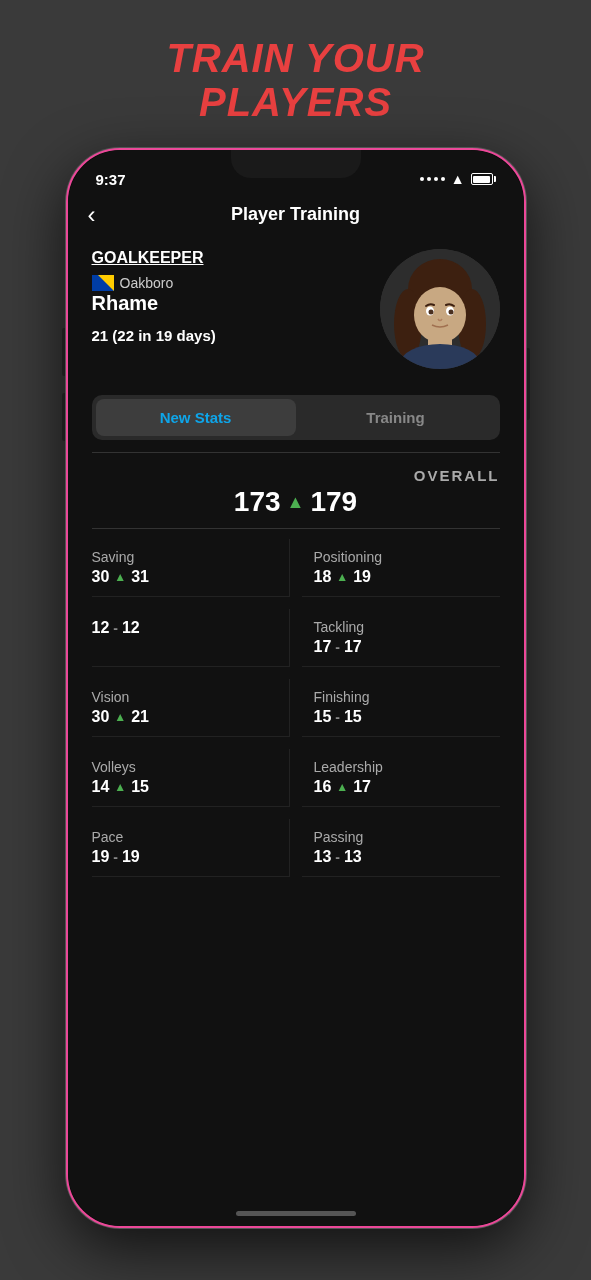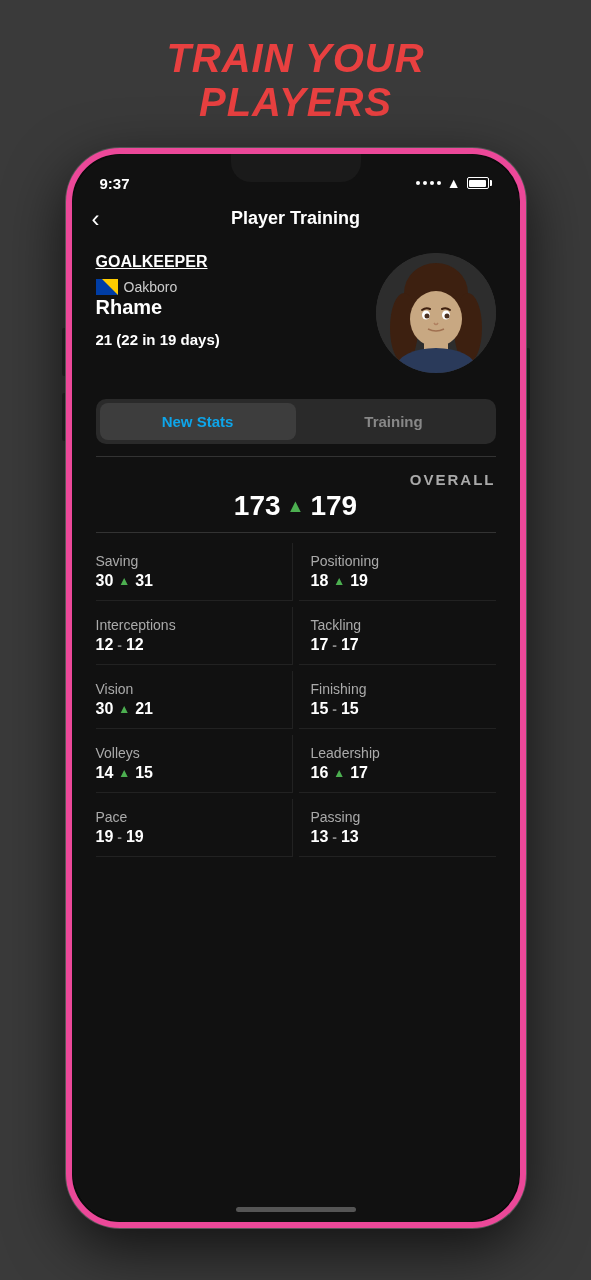--- a/index.html
+++ b/index.html
@@ -35,21 +35,21 @@
       width: 460px;
       height: 1080px;
     }
 
     
     .phone-shell {
       position: absolute;
       inset: 0;
       border-radius: 54px;
       background: #1a1a1a;
-      border: 6px solid #ec4899;
+      border: 2px solid #ec4899;
       box-shadow: 0 0 0 1px #555, inset 0 0 0 2px #0a0a0a, 0 20px 60px rgba(0,0,0,0.7);
       overflow: hidden;
       padding-left: 36px;
     }
 
     
     .btn-vol-up {
       position: absolute;
       left: -4px;
       top: 180px;
@@ -343,21 +343,21 @@
     .arrow-up {
       color: #4caf50;
       font-size: 18px;
     }
 
     
     .stats-grid {
       display: grid;
       grid-template-columns: 1fr 1fr;
       padding: 0 24px;
-      gap: 6px;
+      gap: 12px;
     }
 
     .stat-cell {
       padding: 10px 0;
       border-bottom: 1px solid #222;
     }
 
     .stat-cell:nth-child(odd) {
       padding-right: 12px;
       border-right: 1px solid #222;
@@ -521,21 +521,20 @@
           </div>
           <div class="stat-cell">
             <div class="stat-name">Positioning</div>
             <div class="stat-values">
               <span>18</span>
               <span class="stat-arrow-up">▲</span>
               <span>19</span>
             </div>
           </div>
           <div class="stat-cell">
-            <div class="stat-name">Interceptions</div>
             <div class="stat-values">
               <span>12</span>
               <span class="stat-dash"> - </span>
               <span>12</span>
             </div>
           </div>
           <div class="stat-cell">
             <div class="stat-name">Tackling</div>
             <div class="stat-values">
               <span>17</span>

